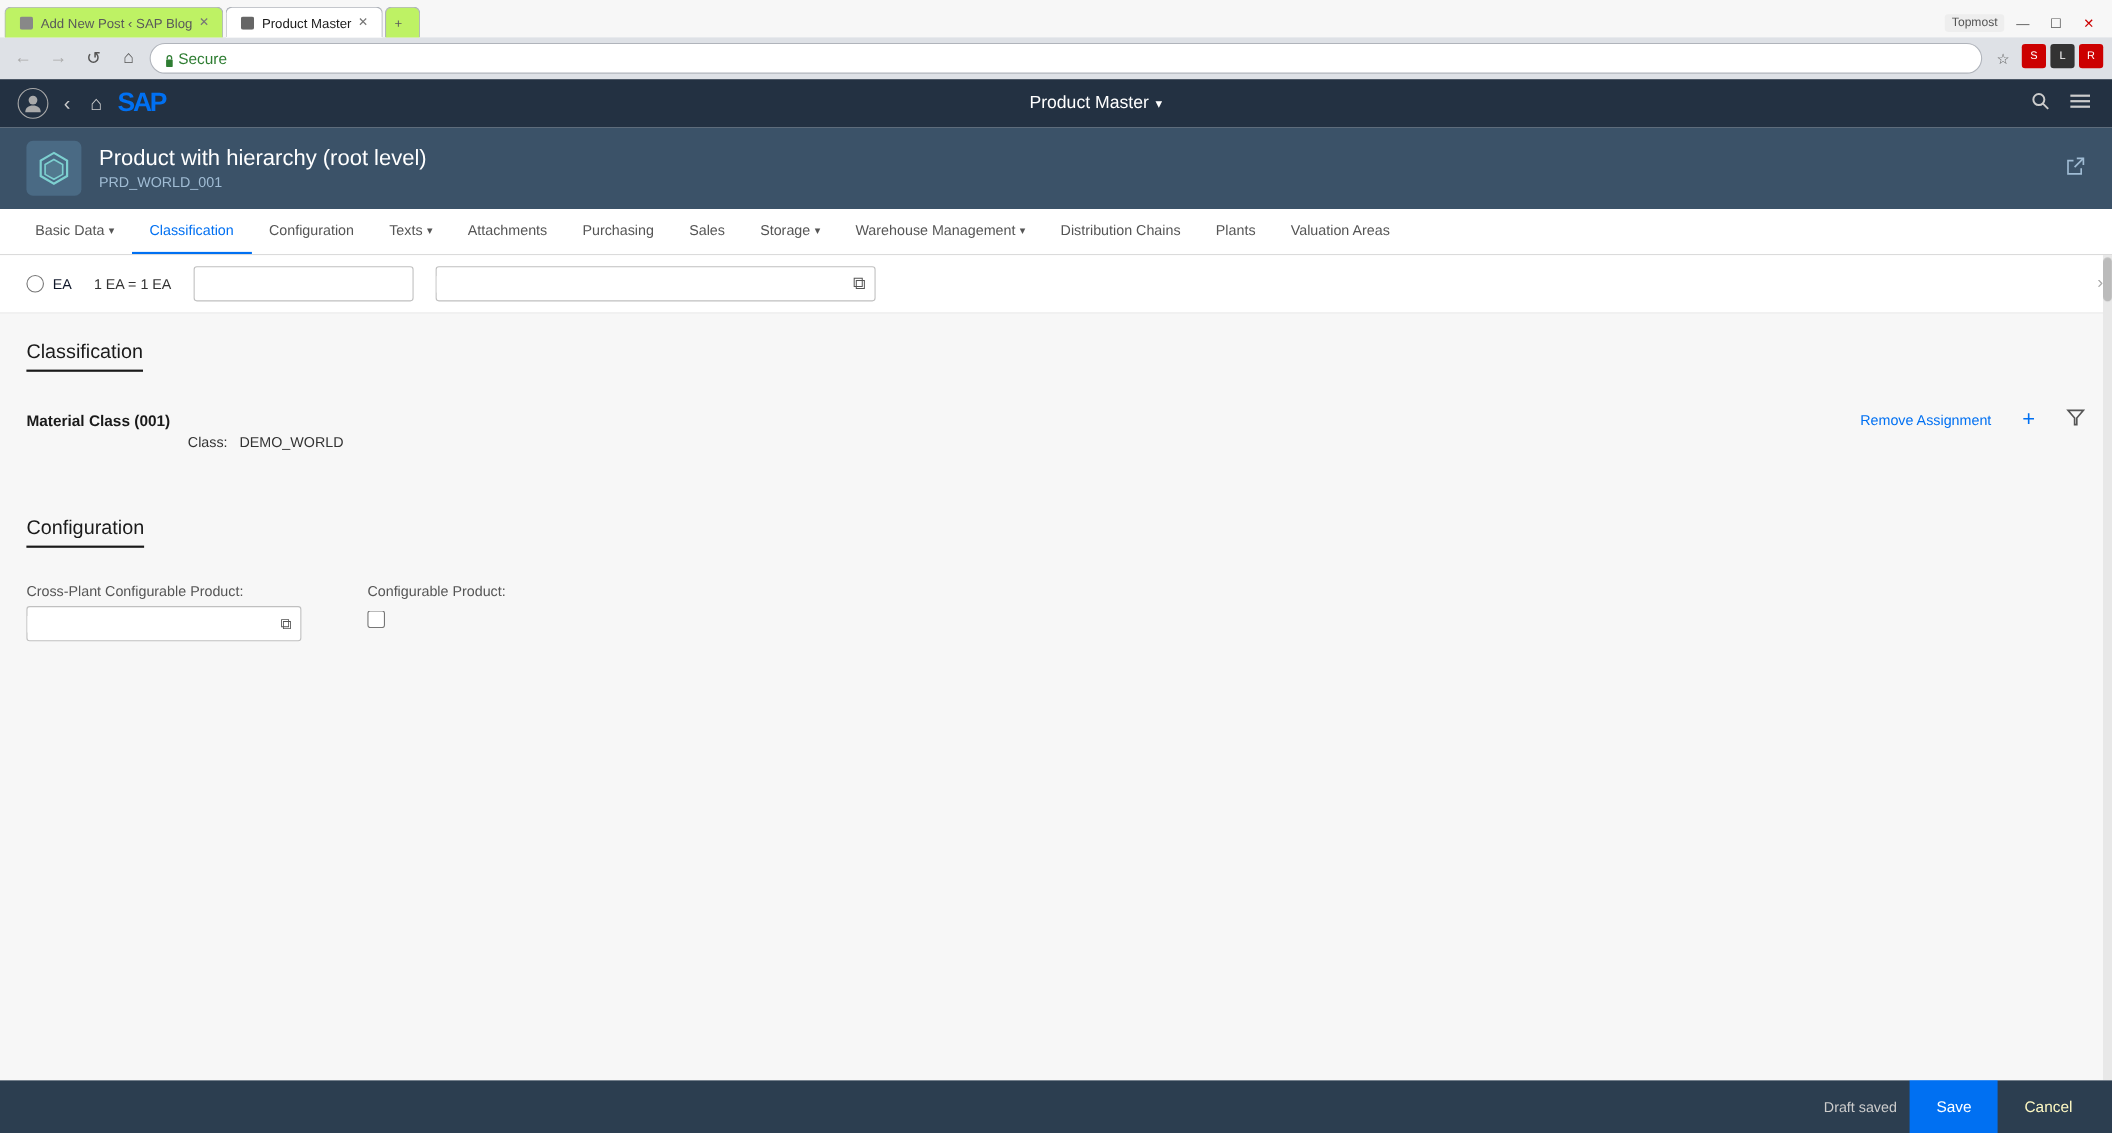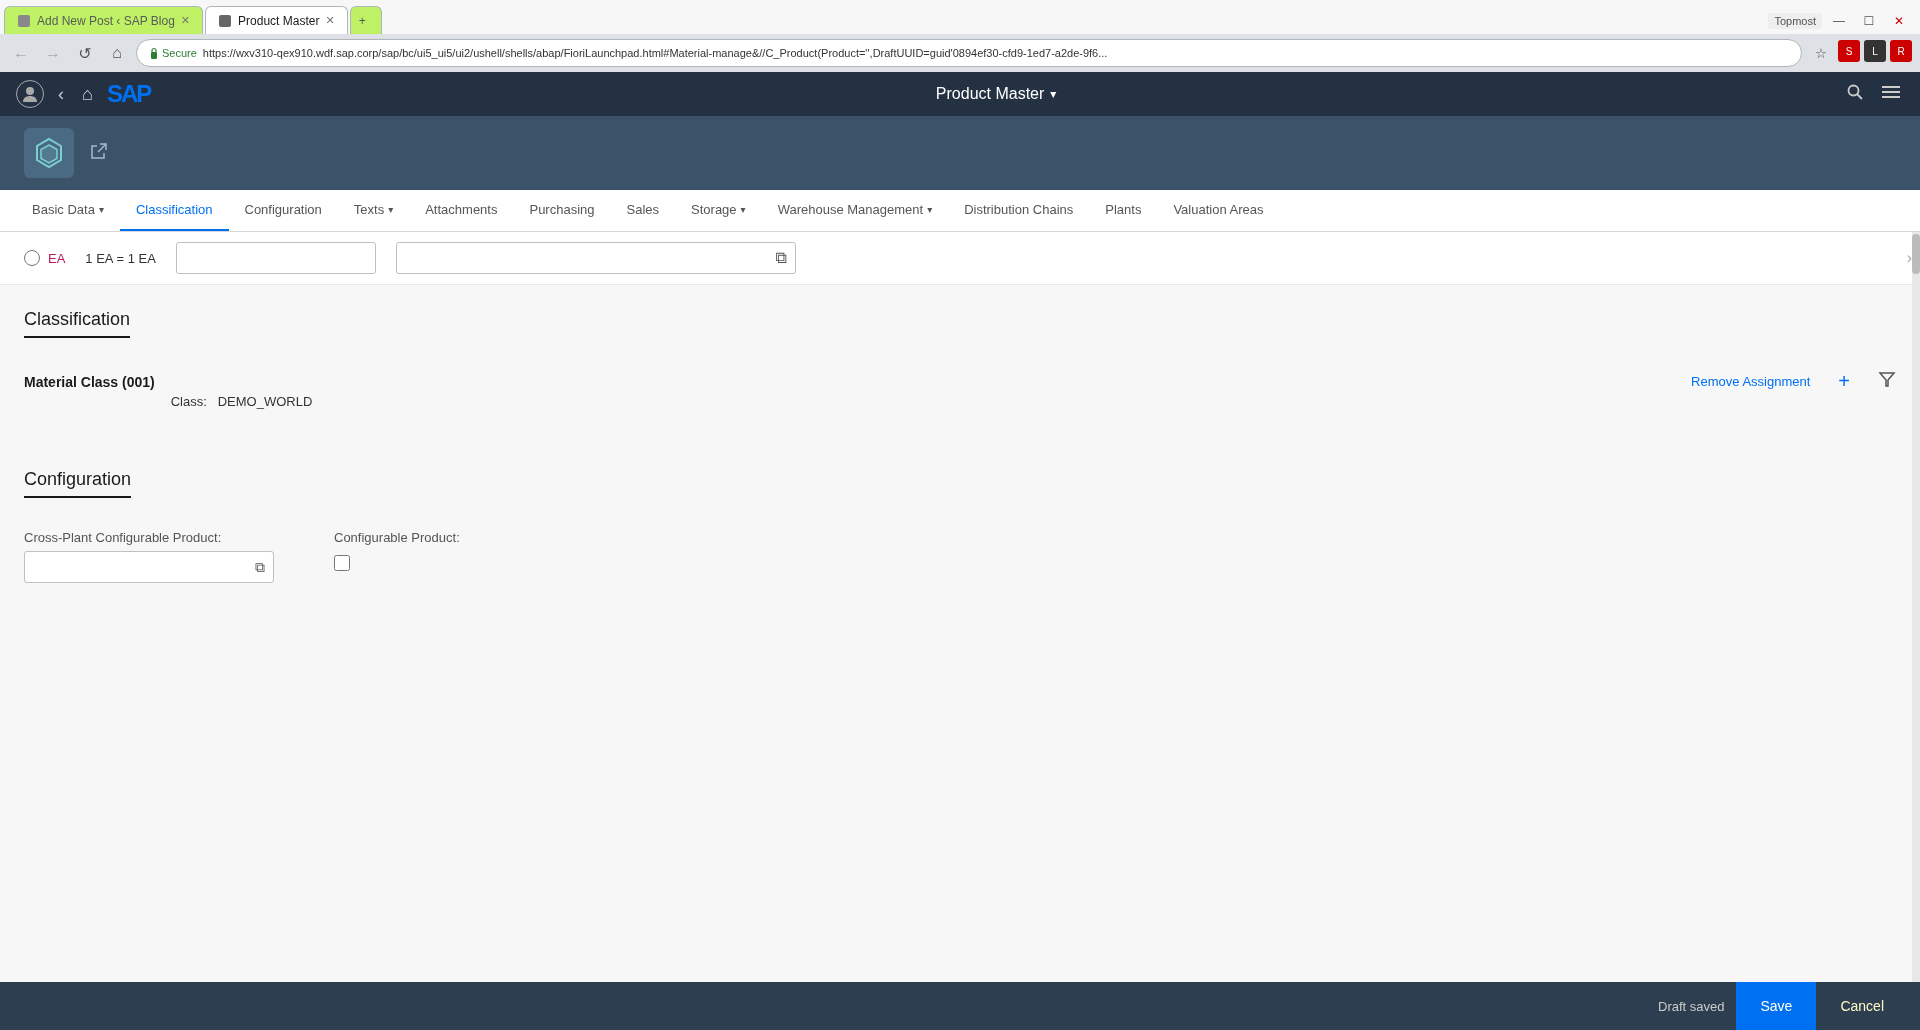--- a/index.html
+++ b/index.html
@@ -64,21 +64,21 @@
       border-radius: 14px;
       padding: 0 12px;
       font-size: 12px;
       background: #fff;
       display: flex;
       align-items: center;
       gap: 6px;
     }
     .url-secure {
       color: #2e7d32;
-      font-size: 11px;
+      font-size: 14px;
       display: flex;
       align-items: flex-end;
       gap: 3px;
     }
     .url-text {
       color: #333;
       font-size: 11px;
       overflow: hidden;
       text-overflow: ellipsis;
       white-space: nowrap;
@@ -272,21 +272,21 @@
       align-items: center;
       gap: 8px;
     }
     .unit-radio input[type="radio"] {
       width: 16px;
       height: 16px;
       cursor: pointer;
     }
     .unit-label {
       font-size: 13px;
-      color: #be185d;
+      color: #0f172a;
     }
     .unit-equiv {
       font-size: 13px;
       color: #333;
     }
     .unit-input-field {
       border: 1px solid #c0c0c0;
       border-radius: 3px;
       height: 32px;
       width: 200px;
@@ -527,21 +527,20 @@
     <button class="browser-nav-btn">↺</button>
     <button class="browser-nav-btn">⌂</button>
     <div class="url-bar">
       <span class="url-secure">
         <svg width="10" height="12" viewBox="0 0 10 12">
             <rect x="2" y="5" width="6" height="7" rx="1" fill="#2e7d32"></rect>
             <path d="M3 5V3.5a2 2 0 014 0V5" stroke="#2e7d32" stroke-width="1.2" fill="none"></path>
           </svg>
         <span>Secure</span>
       </span>
-      <span class="url-text">https://wxv310-qex910.wdf.sap.corp/sap/bc/ui5_ui5/ui2/ushell/shells/abap/FioriLaunchpad.html#Material-manage&amp;//C_Product(Product='',DraftUUID=guid'0894ef30-cfd9-1ed7-a2de-9f6...</span>
     </div>
     <div class="browser-actions">
       <button class="browser-action-btn">☆</button>
       <button class="browser-action-btn" style="background:#c00;border-radius:3px;color:#fff;width:22px;height:22px;font-size:10px;">S</button>
       <button class="browser-action-btn" style="background:#333;border-radius:3px;color:#fff;width:22px;height:22px;font-size:10px;">L</button>
       <button class="browser-action-btn" style="background:#c00;border-radius:3px;color:#fff;width:22px;height:22px;font-size:10px;">R</button>
     </div>
   </div>
 </div>
 
@@ -581,20 +580,24 @@
       </button>
     </div>
   </div>
 
   <div class="object-header">
     <div class="object-icon">
       <svg width="32" height="32" viewBox="0 0 32 32">
           <polygon points="16,2 28,9 28,23 16,30 4,23 4,9" stroke="#7dd0d0" stroke-width="2" fill="none"></polygon>
           <polygon points="16,8 24,12.5 24,21.5 16,26 8,21.5 8,12.5" stroke="#7dd0d0" stroke-width="1.5" fill="rgba(125,208,208,0.15)"></polygon>
         </svg>
+    </div>
+    <div class="object-title-area">
+      <div class="object-title">Product with hierarchy (root level)</div>
+      <div class="object-subtitle">PRD_WORLD_001</div>
     </div>
     <button class="object-header-action">
       <svg width="18" height="18" viewBox="0 0 18 18">
           <path d="M14 11v5H2V4h5" stroke="#a0bcd4" stroke-width="1.5" fill="none"></path>
           <polyline points="10,2 16,2 16,8" stroke="#a0bcd4" stroke-width="1.5" fill="none"></polyline>
           <line x1="16" y1="2" x2="8" y2="10" stroke="#a0bcd4" stroke-width="1.5"></line>
         </svg>
     </button>
   </div>
 

